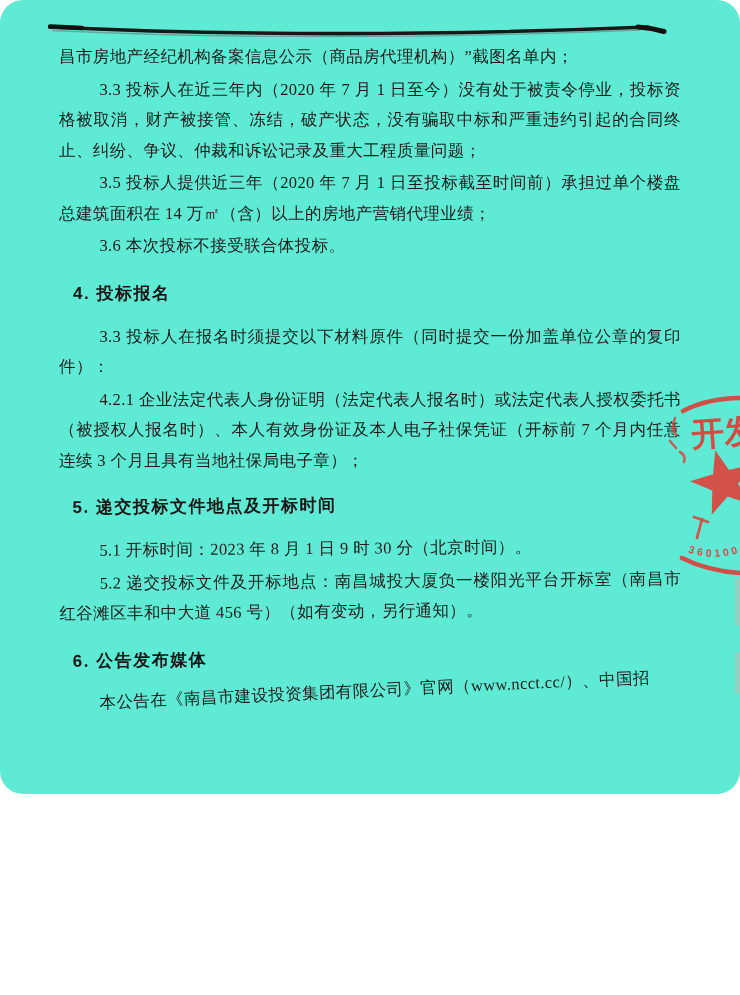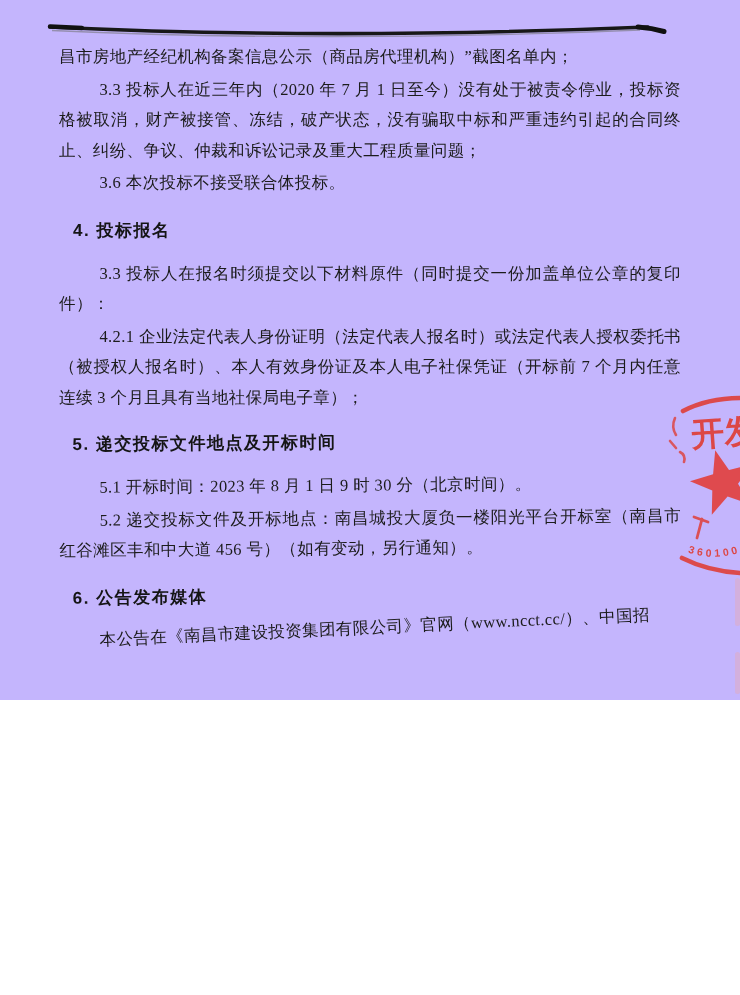--- a/index.html
+++ b/index.html
@@ -1,23 +1,24 @@
 <!DOCTYPE html>
 <html><head>
 <meta charset="utf-8">
 <style>
   html, body { margin: 0; padding: 0; background: #ffffff; }
   .page {
     position: relative;
     width: 740px;
-    height: 700px;
-    background: #c4b5fd;
+    height: 794px;
+    background: #5eead4;
     overflow: hidden;
     font-family: "Liberation Serif", serif;
     color: #1c1c1c;
+    border-radius: 23px;
   }
   .scan-artifact {
     position: absolute;
     left: 0; top: 0;
     width: 740px; height: 50px;
     pointer-events: none;
   }
   .doc-body {
     position: absolute;
     left: 59px;
@@ -76,20 +77,21 @@
     <path d="M638,27 q14,1 26,4.5" stroke="#111" stroke-width="5" fill="none" stroke-linecap="round"></path>
   </svg>
 
   <div class="doc-body">
 
     <p class="para">昌市房地产经纪机构备案信息公示（商品房代理机构）”截图名单内；</p>
 
     <p class="para indent">3.3 投标人在近三年内（2020 年 7 月 1 日至今）没有处于被责令停业，投标资格被取消，财产被接管、冻结，破产状态，没有骗取中标和严重违约引起的合同终止、纠纷、争议、仲裁和诉讼记录及重大工程质量问题；</p>
 
 
+    <p class="para indent">3.5 投标人提供近三年（2020 年 7 月 1 日至投标截至时间前）承担过单个楼盘总建筑面积在 14 万㎡（含）以上的房地产营销代理业绩；</p>
 
     <p class="para indent">3.6 本次投标不接受联合体投标。</p>
 
     <h2 class="sec-heading">4. 投标报名</h2>
 
 
     <p class="para indent">3.3 投标人在报名时须提交以下材料原件（同时提交一份加盖单位公章的复印件）：</p>
 
     <p class="para indent">4.2.1 企业法定代表人身份证明（法定代表人报名时）或法定代表人授权委托书（被授权人报名时）、本人有效身份证及本人电子社保凭证（开标前 7 个月内任意连续 3 个月且具有当地社保局电子章）；</p>
 

